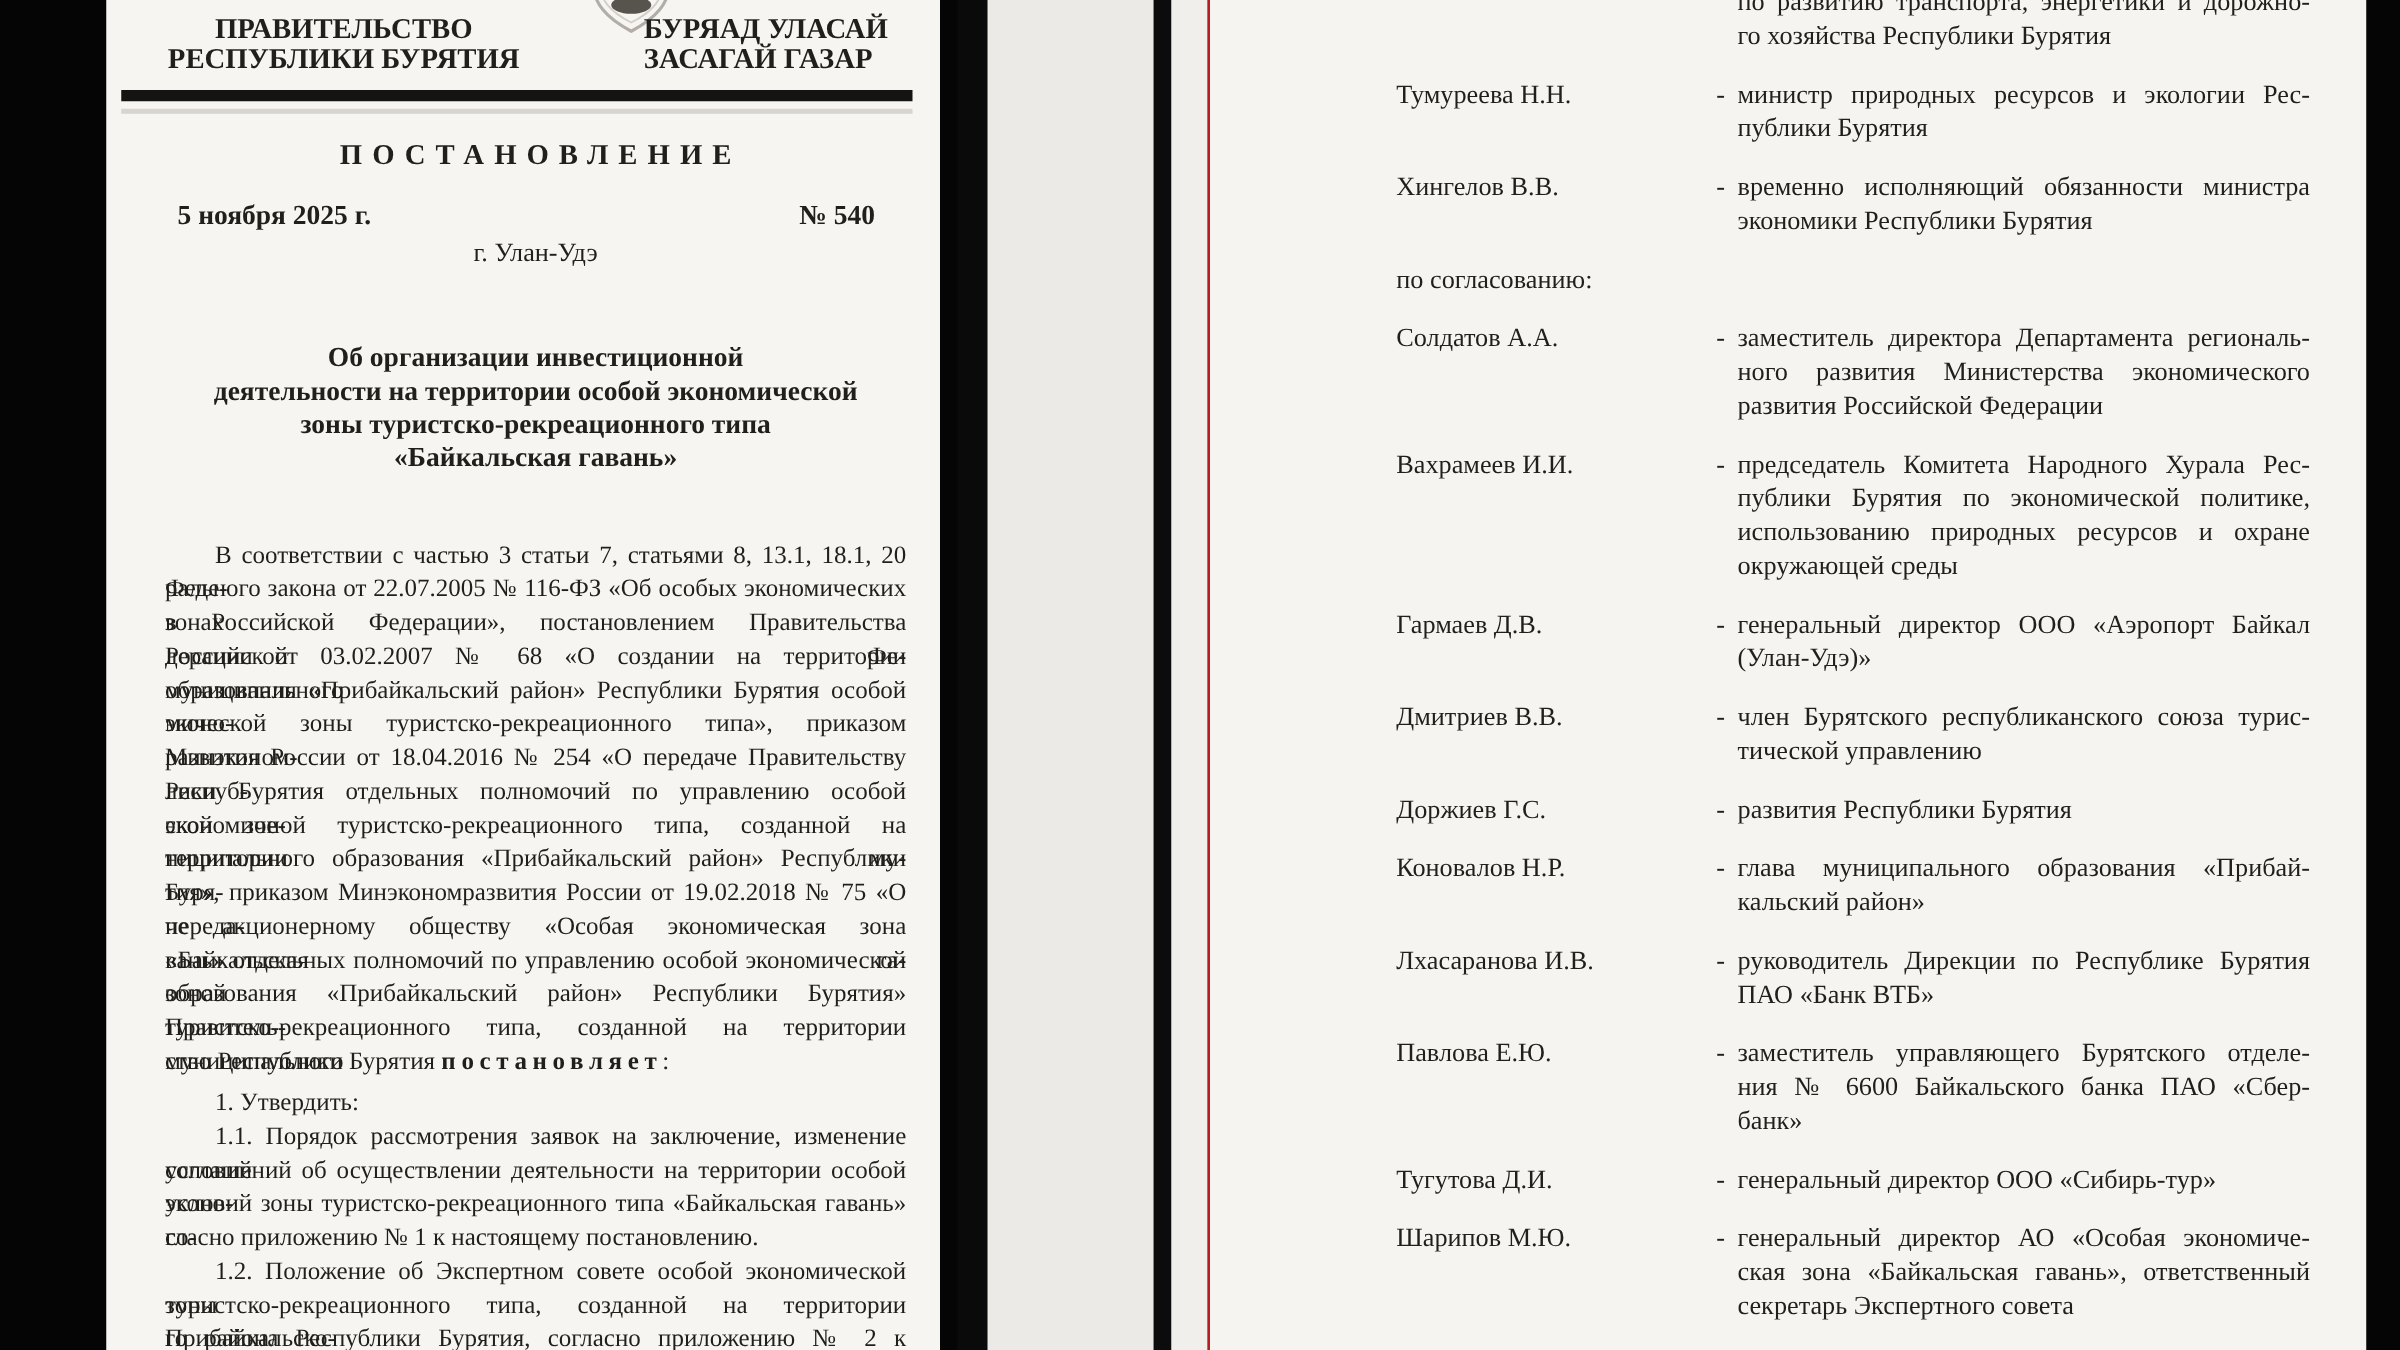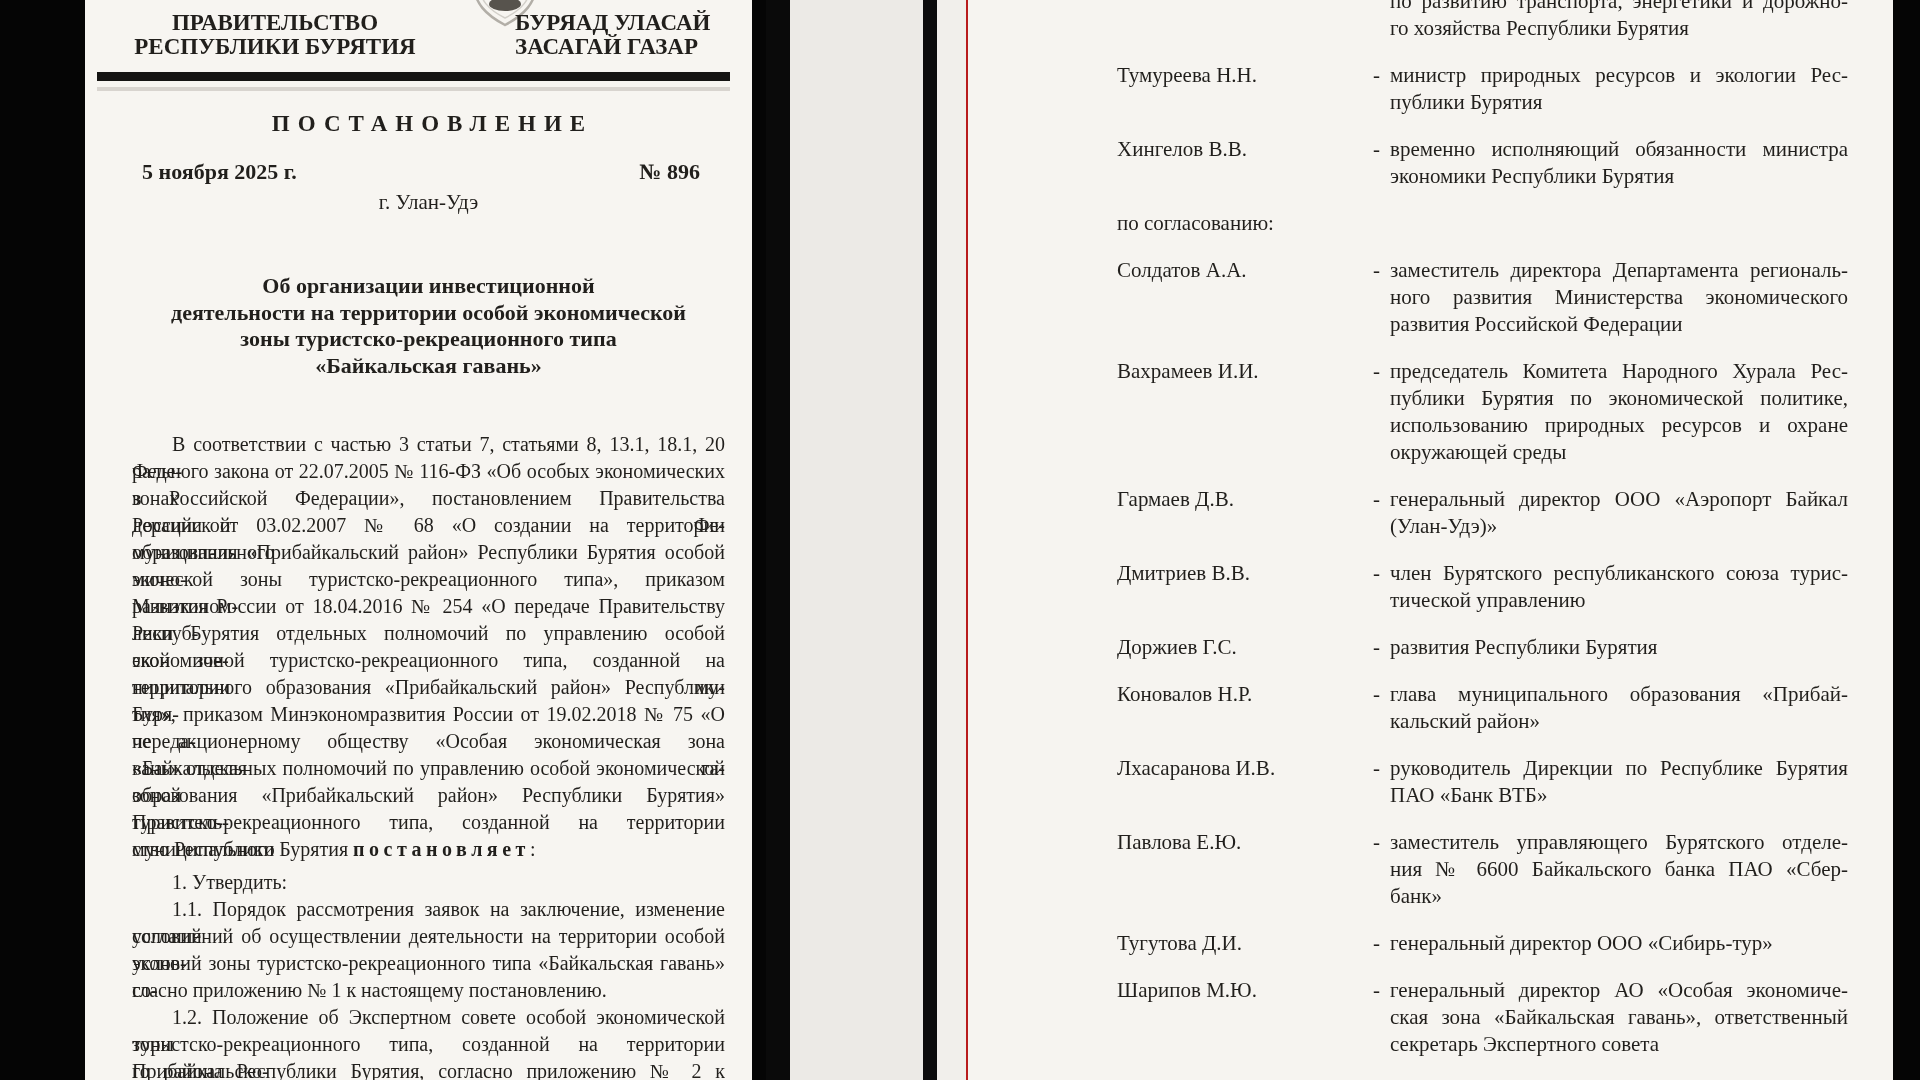--- a/index.html
+++ b/index.html
@@ -70,21 +70,21 @@
       <div>ЗАСАГАЙ ГАЗАР</div>
     </div>
 
     <div class="rule1"></div>
     <div class="rule2"></div>
 
     <div class="doctype">ПОСТАНОВЛЕНИЕ</div>
 
     <div class="daterow">
       <span class="datecell">5 ноября 2025 г.</span>
-      <span class="numcell">№ 896</span>
+      <span class="numcell">№ 540</span>
     </div>
 
     <div class="city">г. Улан-Удэ</div>
 
     <div class="titleblk">
         <div>Об организации инвестиционной</div>
         <div>деятельности на территории особой экономической</div>
         <div>зоны туристско-рекреационного типа</div>
         <div>«Байкальская гавань»</div>
       </div>

